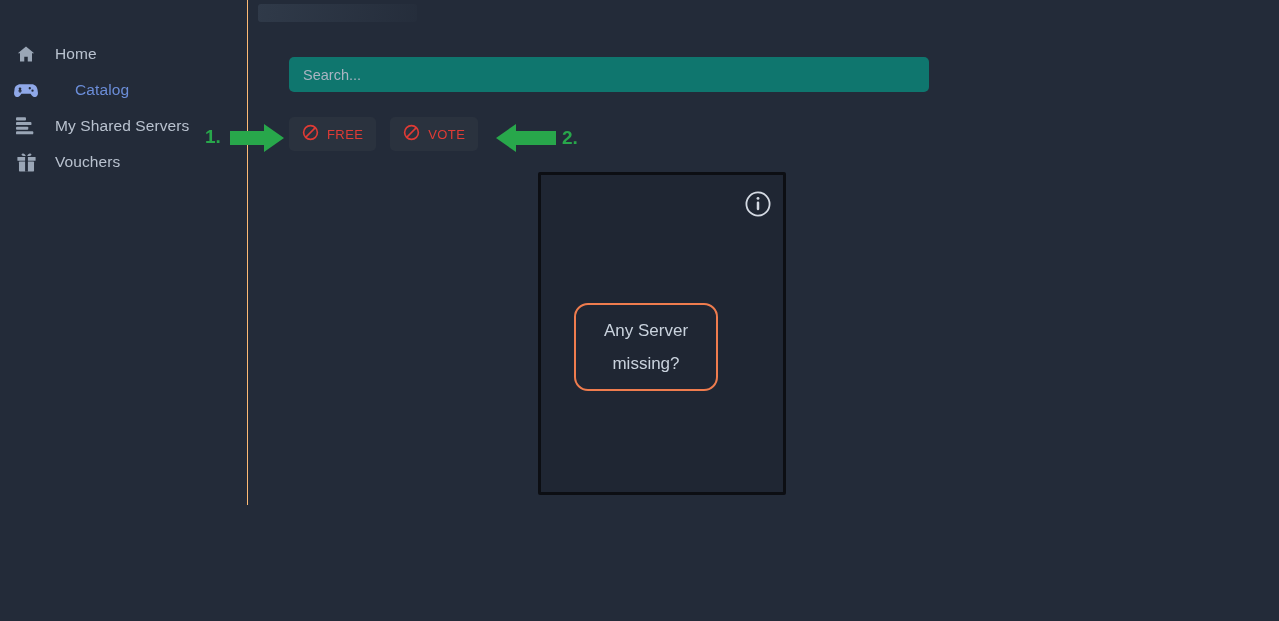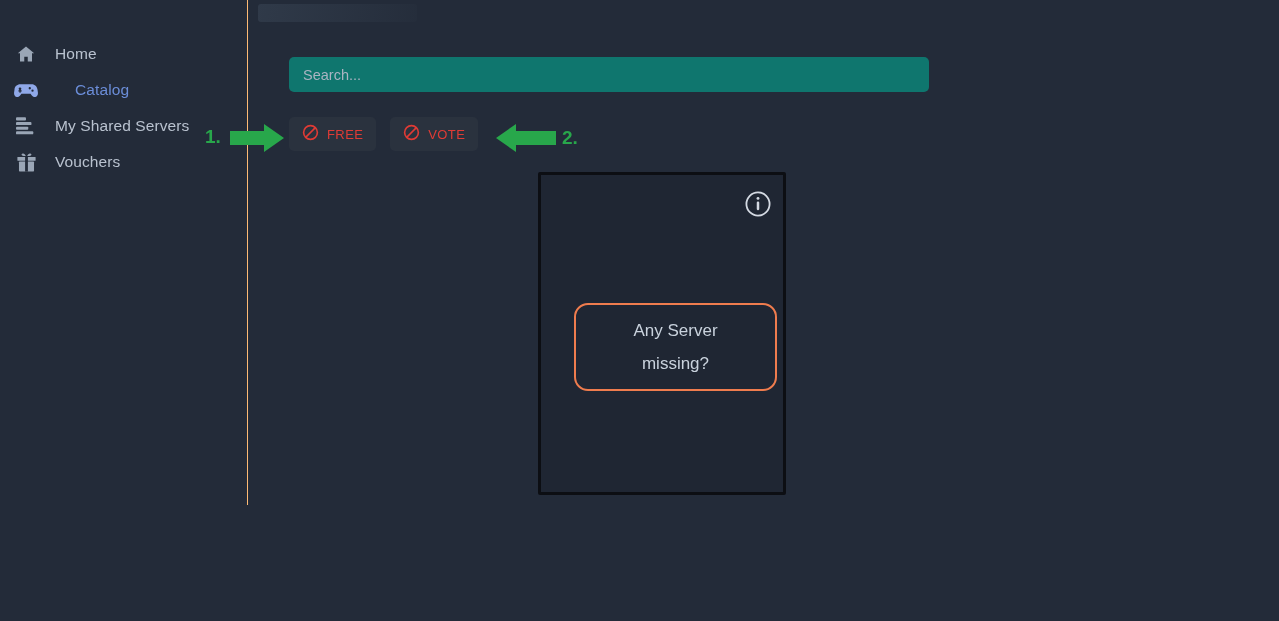--- a/index.html
+++ b/index.html
@@ -161,21 +161,21 @@
     right: 11px;
     top: 15px;
     width: 28px;
     height: 28px;
     cursor: pointer;
   }
   #missing-box {
     position: absolute;
     left: 33px;
     top: 128px;
-    width: 203px;
+    width: 144px;
     height: 88px;
     box-sizing: border-box;
     border: 2px solid #ef7c4e;
     border-radius: 14px;
     display: flex;
     flex-direction: column;
     align-items: center;
     justify-content: center;
     cursor: pointer;
   }

